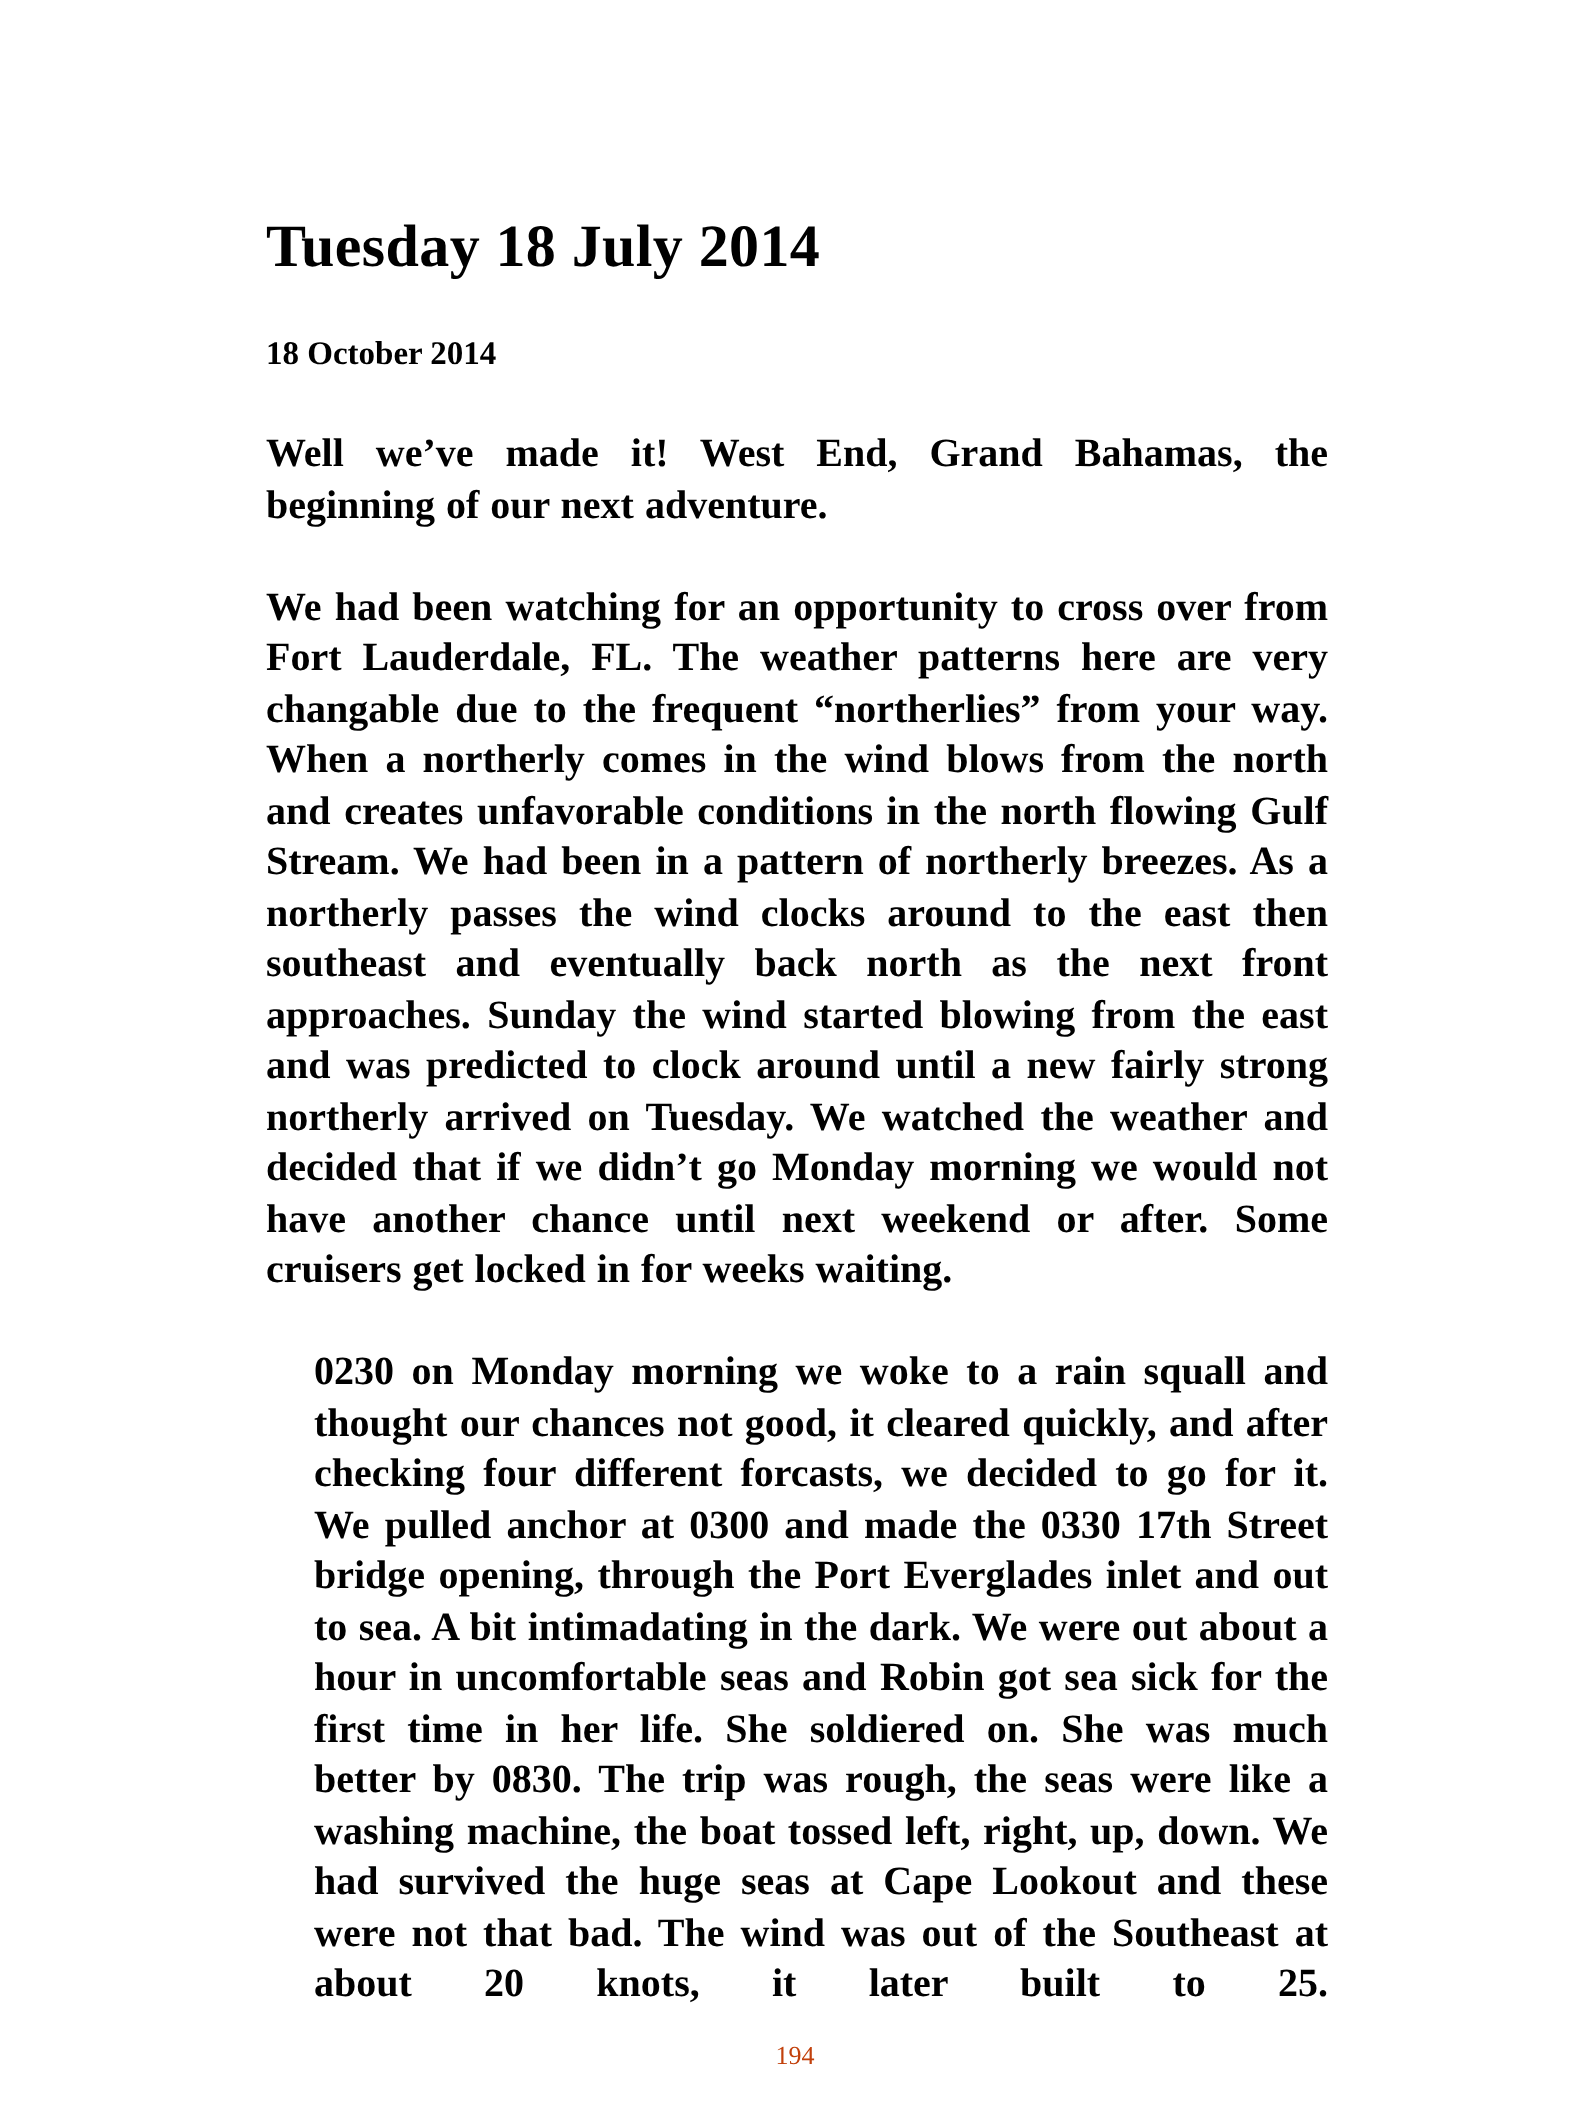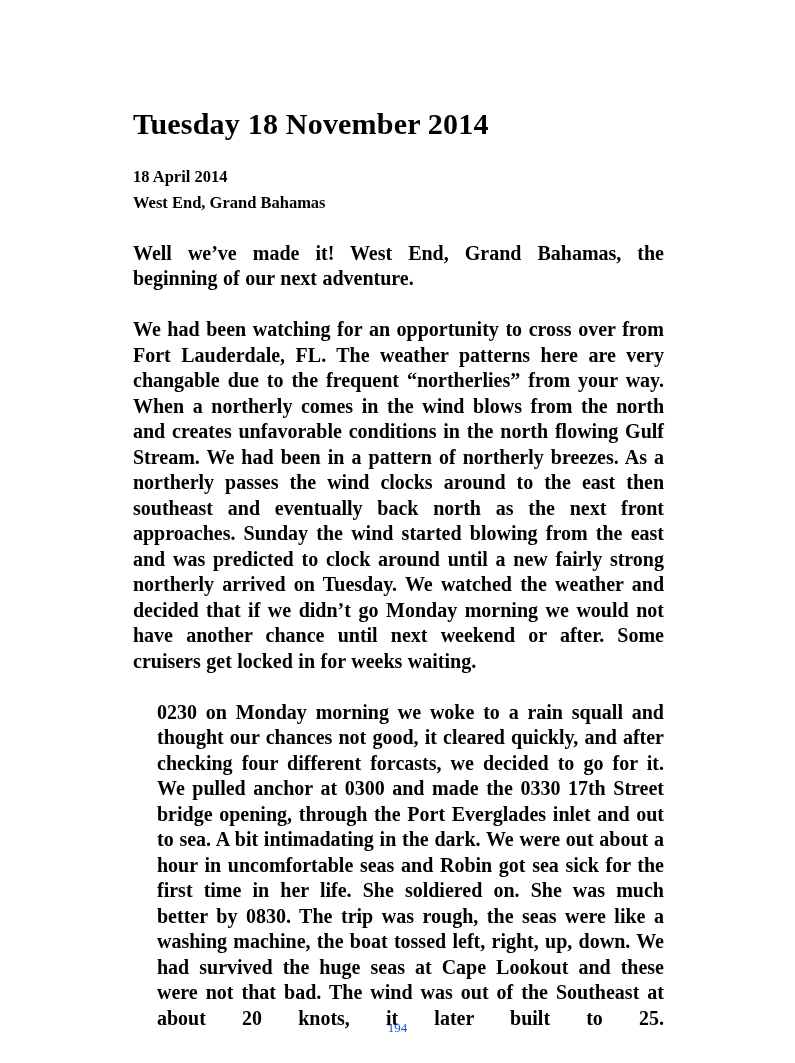--- a/index.html
+++ b/index.html
@@ -54,35 +54,34 @@
   }
   .page-number {
     position: absolute;
     left: 0;
     right: 0;
     bottom: 28px;
     text-align: center;
     font-size: 13px;
     line-height: 15px;
     font-weight: normal;
-    color: #1d4ed8;
+    color: #c2410c;
     font-family: "Liberation Serif", "DejaVu Serif", serif;
   }
 </style>
 </head>
 <body>
 
 <div class="page">
   <div class="content">
 
-    <h1 class="title">Tuesday 18 November 2014</h1>
+    <h1 class="title">Tuesday 18 July 2014</h1>
 
     <div class="dateline">
-      <div>18 April 2014</div>
-      <div>West End, Grand Bahamas</div>
+      <div>18 October 2014</div>
     </div>
 
     <p class="para">Well we’ve made it! West End, Grand Bahamas, the beginning of our next adventure.</p>
 
     <p class="para">We had been watching for an opportunity to cross over from Fort Lauderdale, FL. The weather patterns here are very changable due to the frequent “northerlies” from your way. When a northerly comes in the wind blows from the north and creates unfavorable conditions in the north flowing Gulf Stream. We had been in a pattern of northerly breezes. As a northerly passes the wind clocks around to the east then southeast and eventually back north as the next front approaches. Sunday the wind started blowing from the east and was predicted to clock around until a new fairly strong northerly arrived on Tuesday. We watched the weather and decided that if we didn’t go Monday morning we would not have another chance until next weekend or after. Some cruisers get locked in for weeks waiting.</p>
 
     <p class="para justify-last">0230 on Monday morning we woke to a rain squall and thought our chances not good, it cleared quickly, and after checking four different forcasts, we decided to go for it. We pulled anchor at 0300 and made the 0330 17th Street bridge opening, through the Port Everglades inlet and out to sea. A bit intimadating in the dark. We were out about a hour in uncomfortable seas and Robin got sea sick for the first time in her life. She soldiered on. She was much better by 0830. The trip was rough, the seas were like a washing machine, the boat tossed left, right, up, down. We had survived the huge seas at Cape Lookout and these were not that bad. The wind was out of the Southeast at about 20 knots, it later built to 25.</p>
 
   </div>
 

